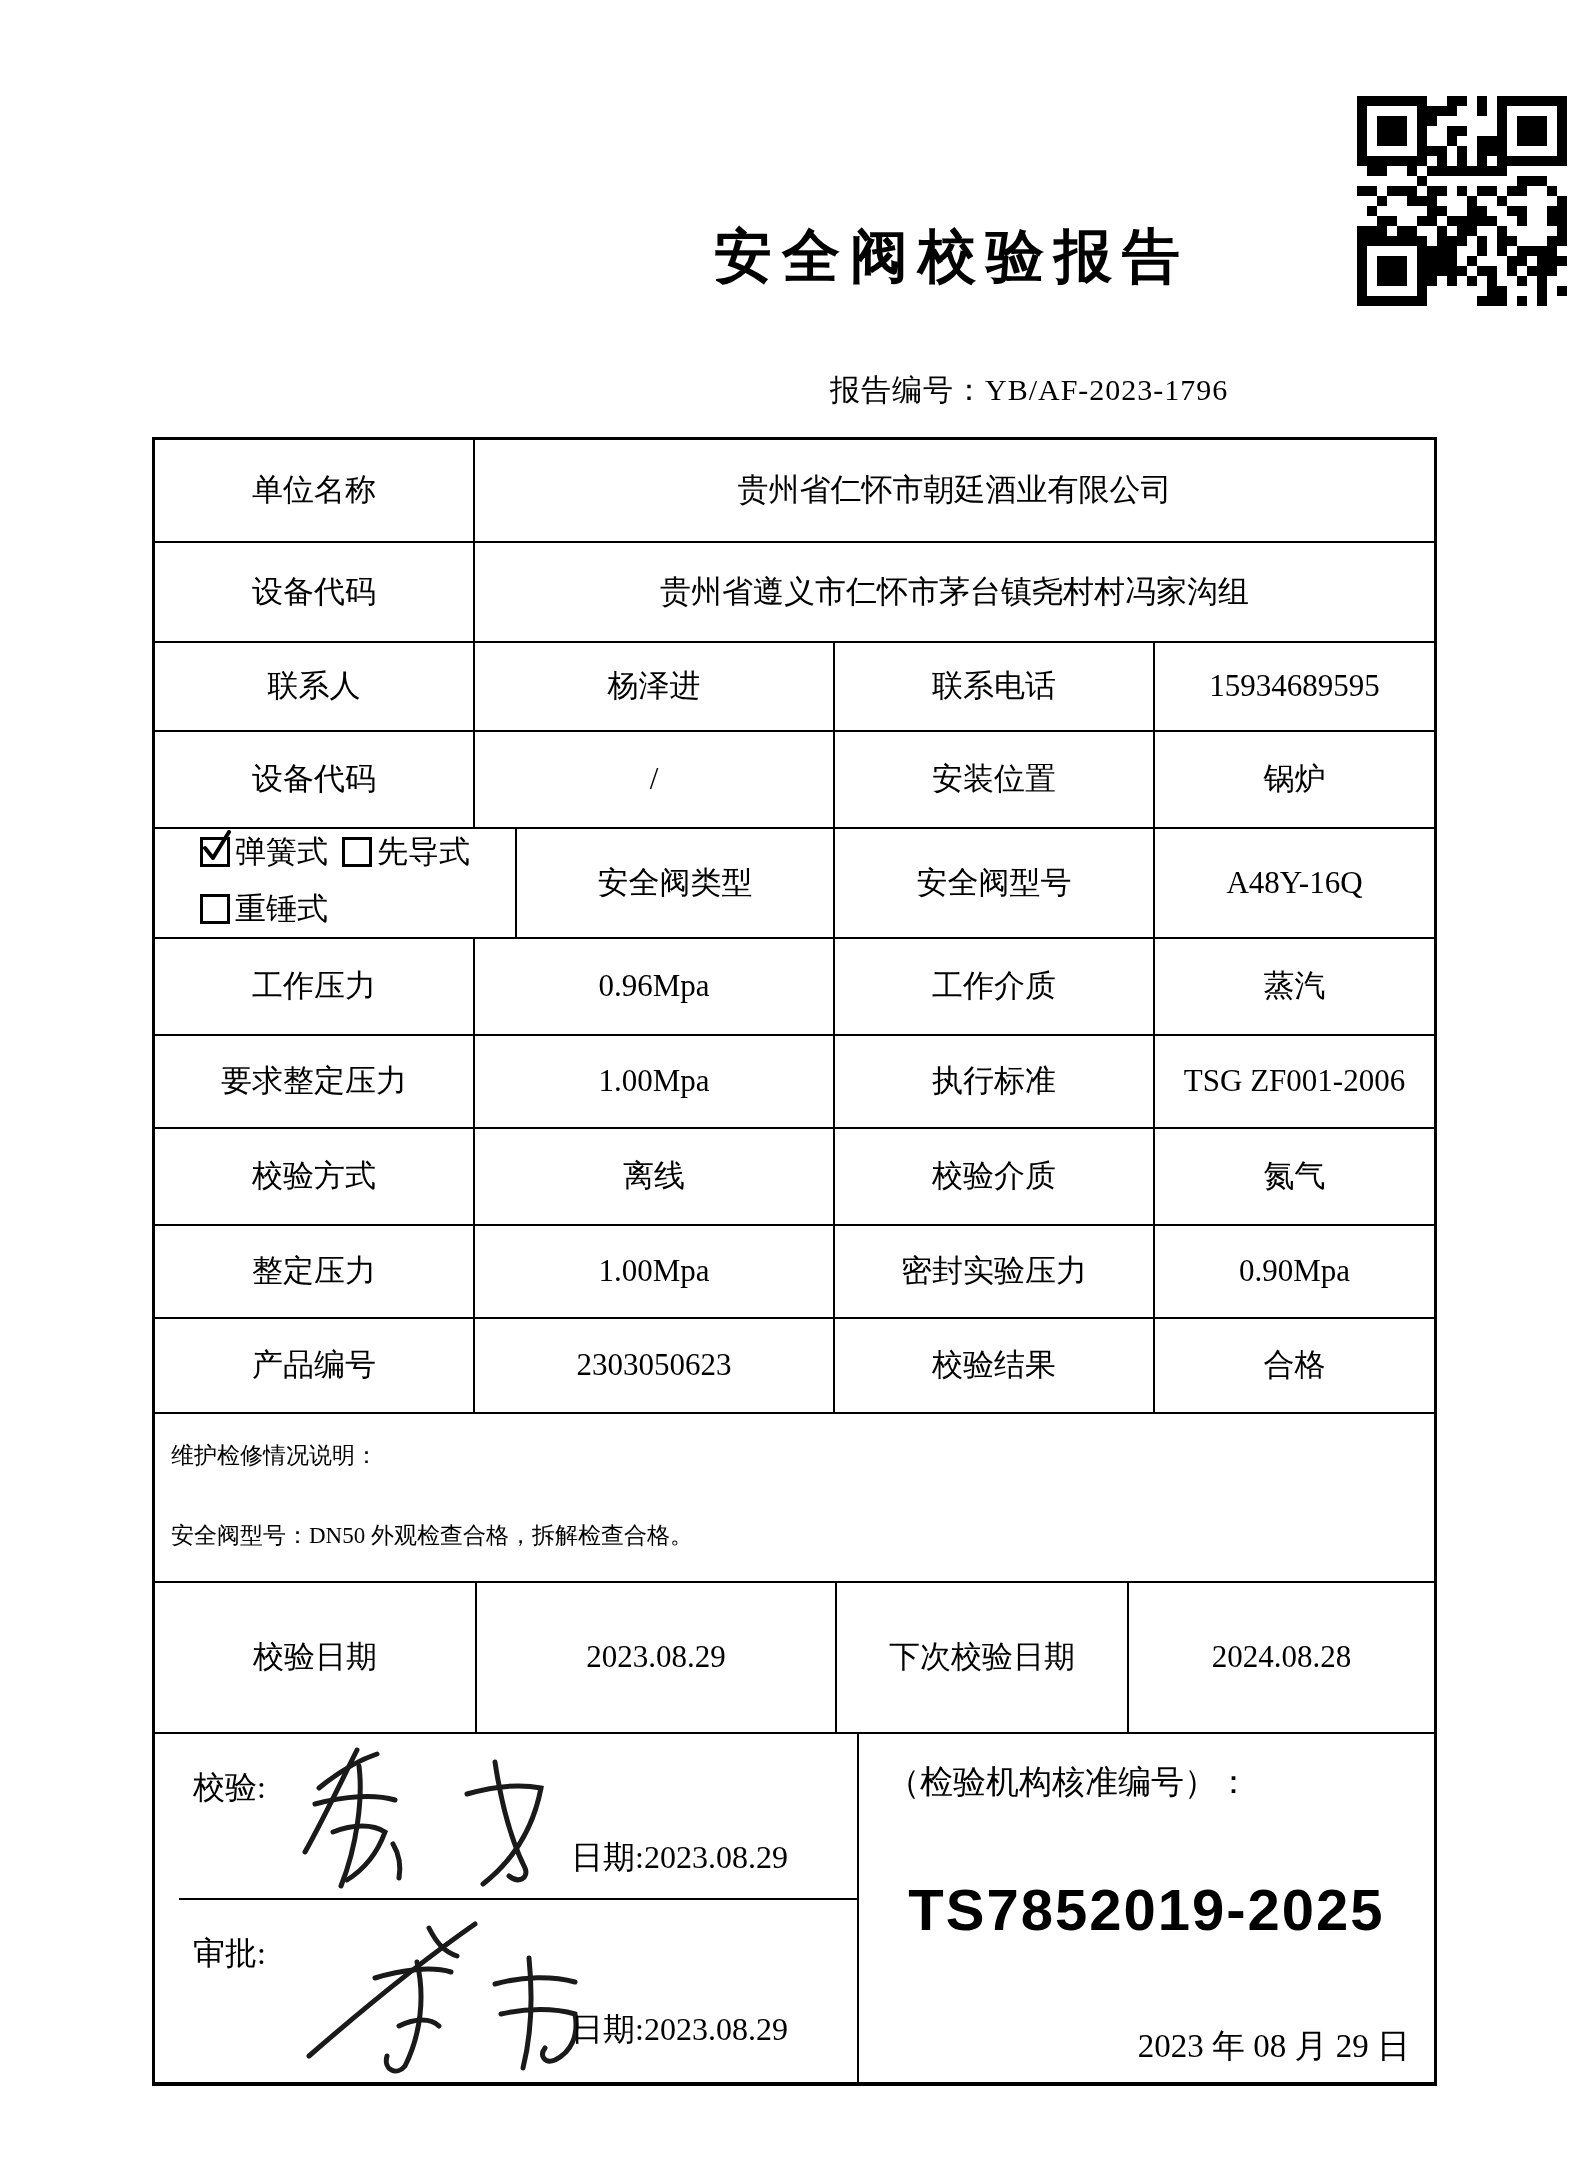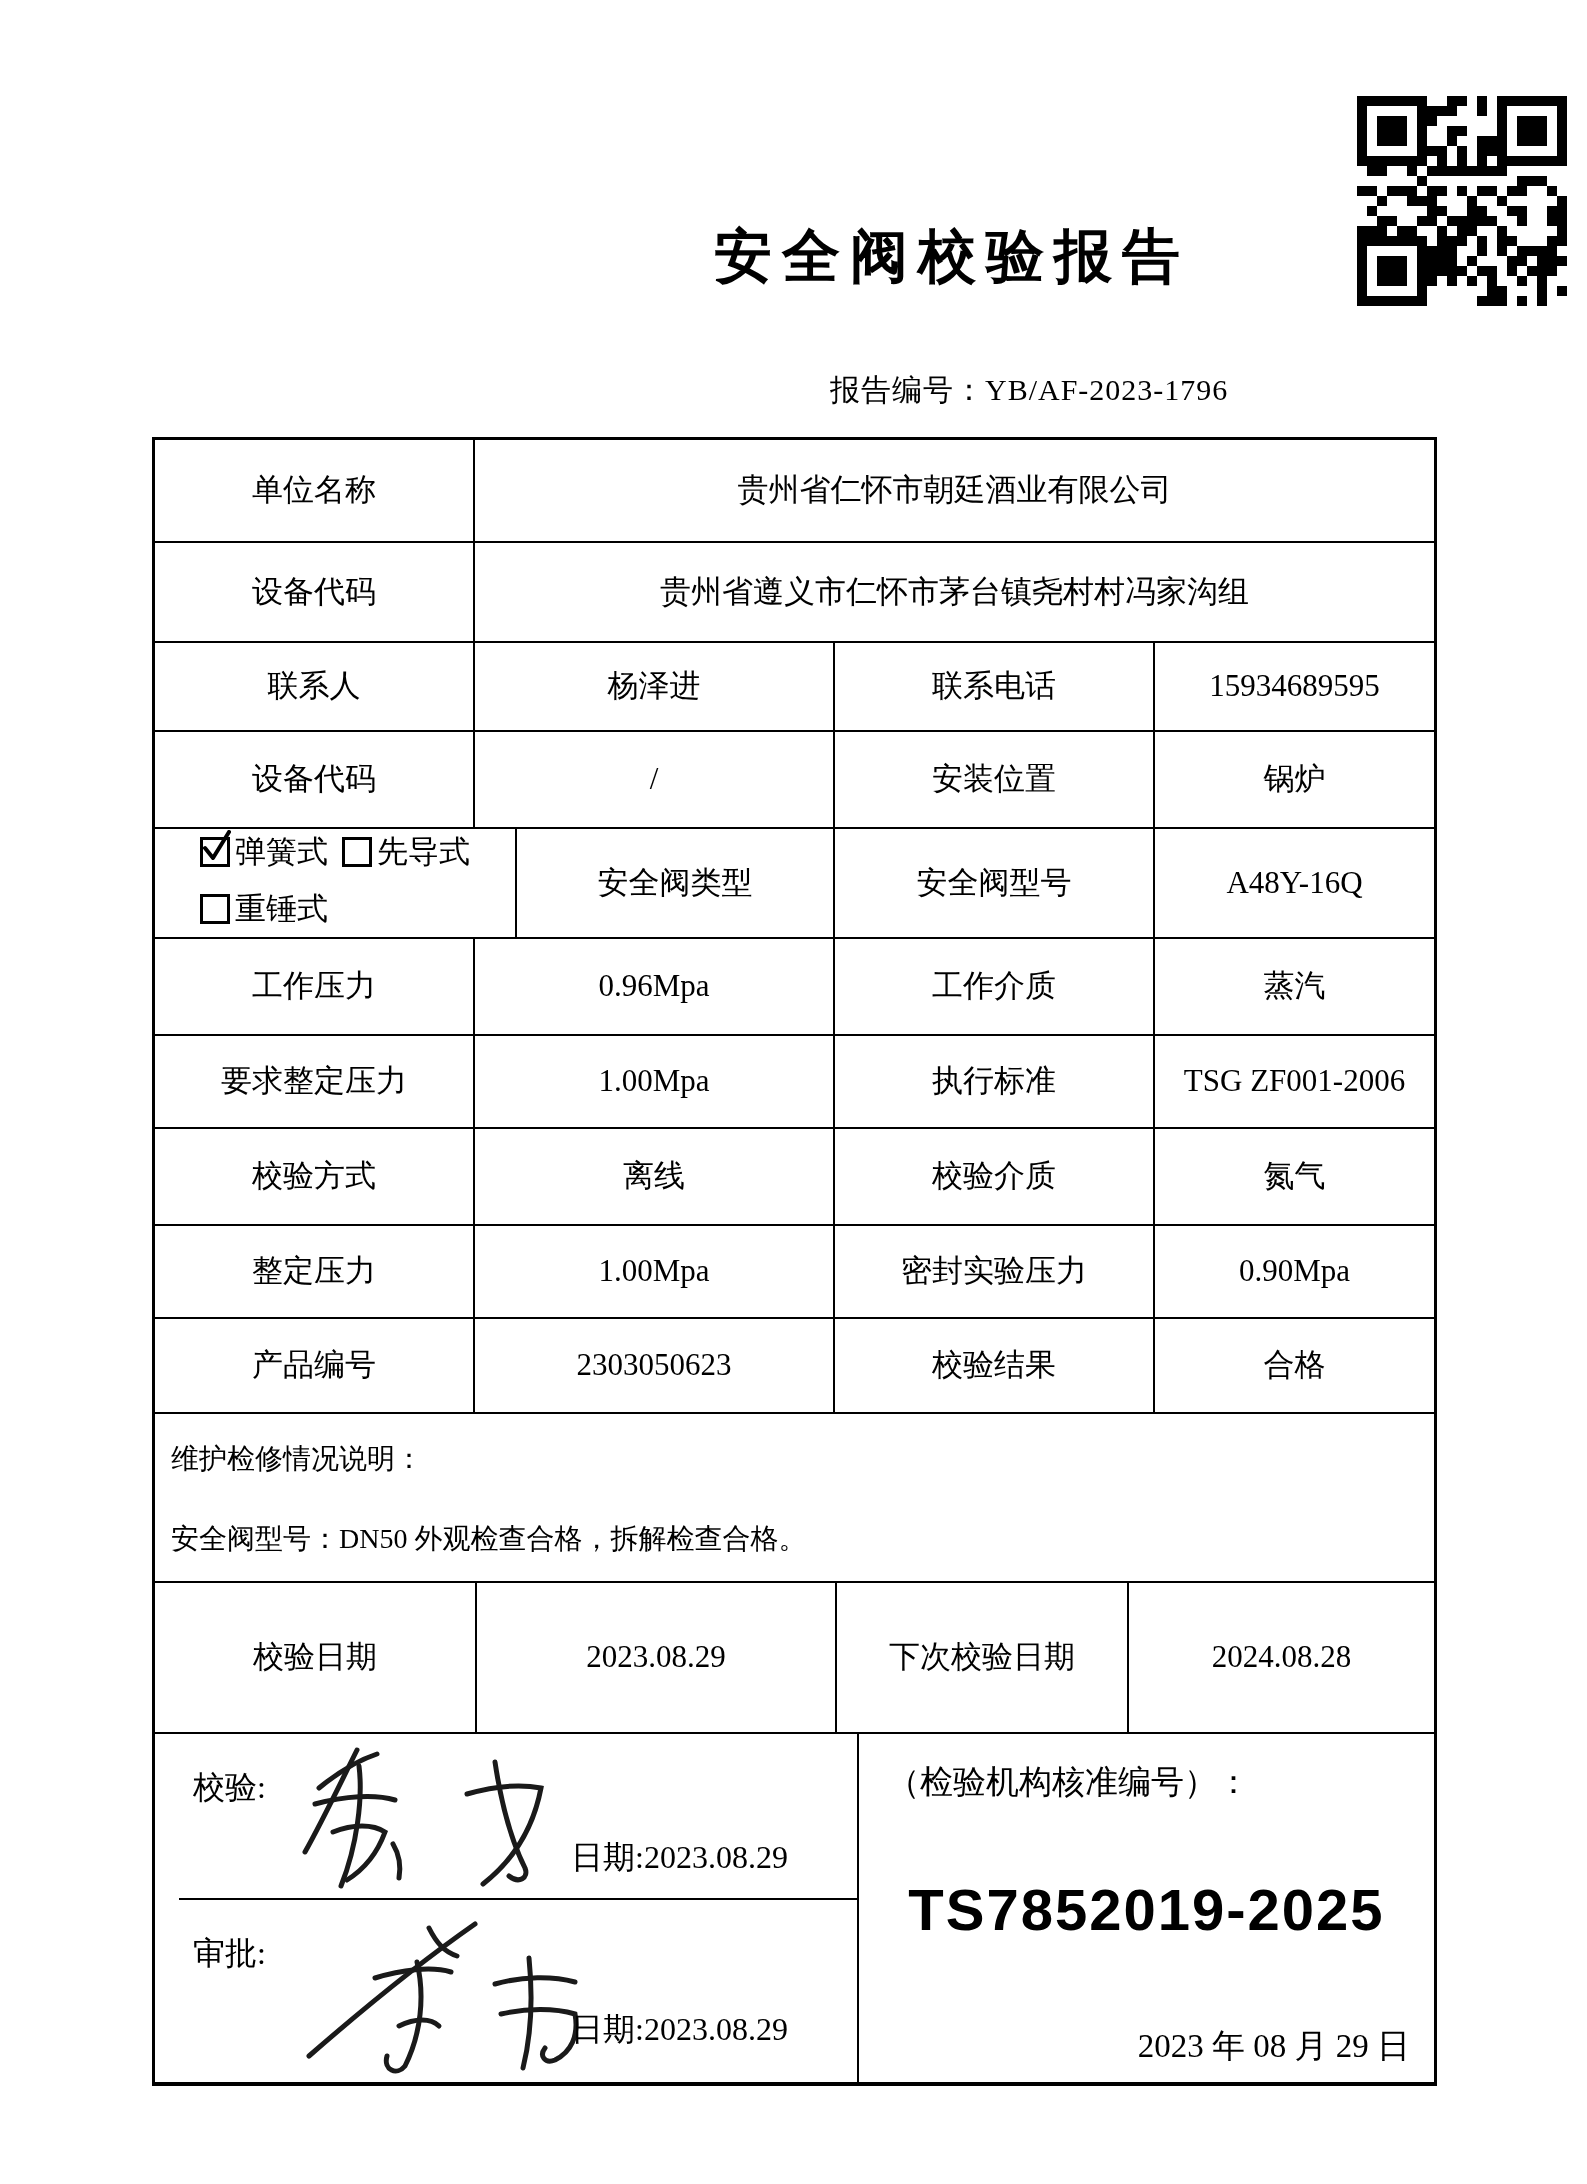--- a/index.html
+++ b/index.html
@@ -48,21 +48,21 @@
   .cb:last-child{margin-right:0;}
   .cb .box{
     position:relative;display:inline-block;width:24px;height:24px;
     border:3px solid #000;margin-right:5px;flex:0 0 auto;
   }
   .cb .tick{display:none;position:absolute;left:-2px;top:-10px;width:30px;height:34px;}
   .cb.checked .tick{display:block;}
   
   .note{
     position:relative;box-sizing:border-box;border-top:2px solid #000;
-    height:169px;font-size:28px;
+    height:169px;font-size:23px;
   }
   .note .n1{position:absolute;left:16px;top:26px;}
   .note .n2{position:absolute;left:16px;top:106px;}
   
   .drow .c1{width:320px;}
   .drow .c2{width:360px;}
   .drow .c3{width:292px;}
   
   .sign{display:flex;box-sizing:border-box;border-top:2px solid #000;height:350px;}
   .sign-left{width:678px;flex:0 0 auto;display:flex;flex-direction:column;padding-left:24px;}

